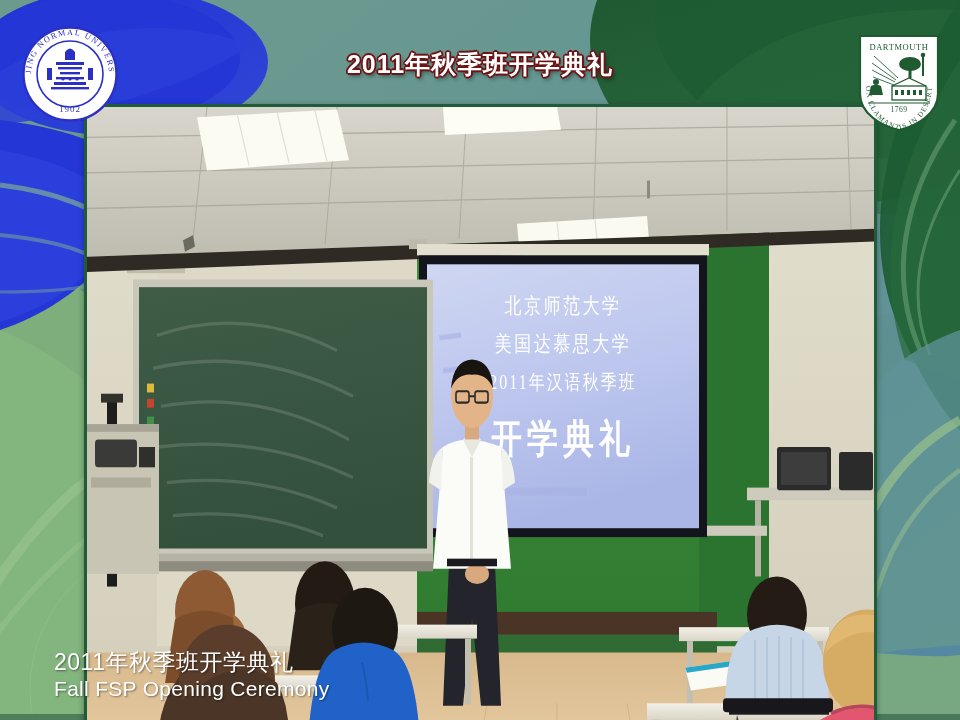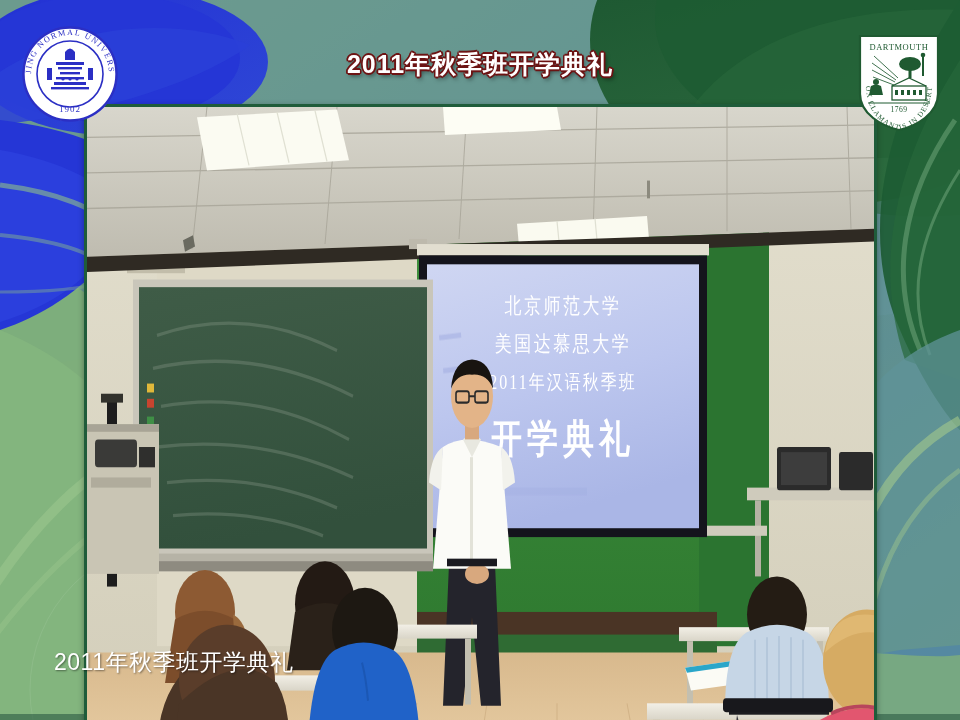--- a/index.html
+++ b/index.html
@@ -477,15 +477,16 @@
         <rect x="690" y="492" width="150" height="16" rx="3"></rect>
       </g>
 
       <path d="M270,506 q34,-14 66,4 l8,11 h-84 z" fill="#efe9de"></path>
       <rect x="0" y="500" width="86" height="21" fill="#55402d"></rect>
     </svg>
   </div>
 
   <div id="caption">
     <div class="cn">2011年秋季班开学典礼</div>
+    <div class="en">Fall FSP Opening Ceremony</div>
   </div>
 
 </div>
 
 </body></html>

